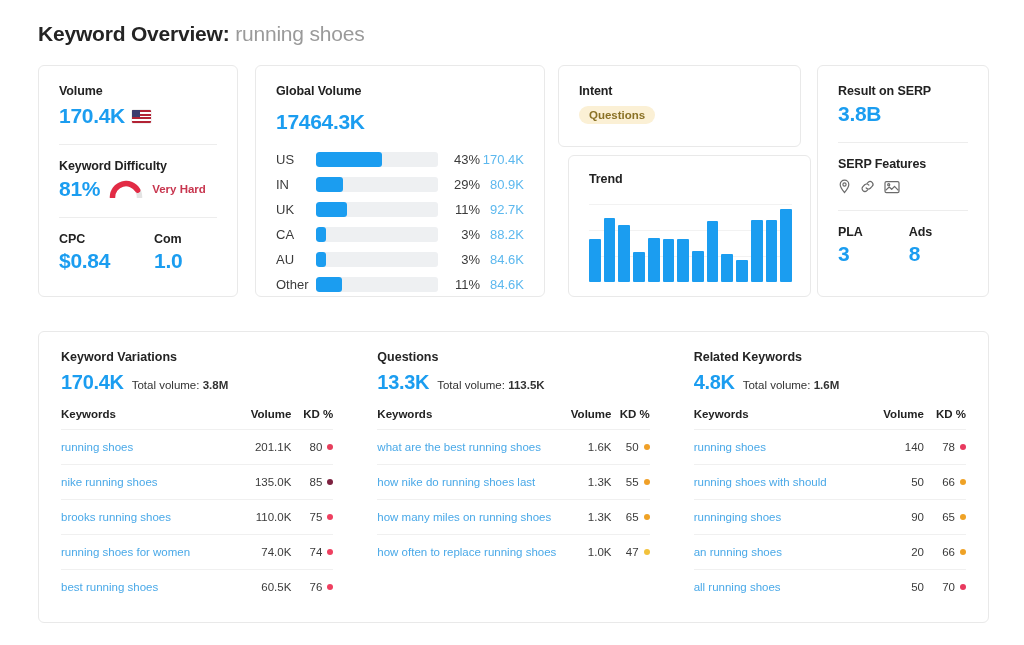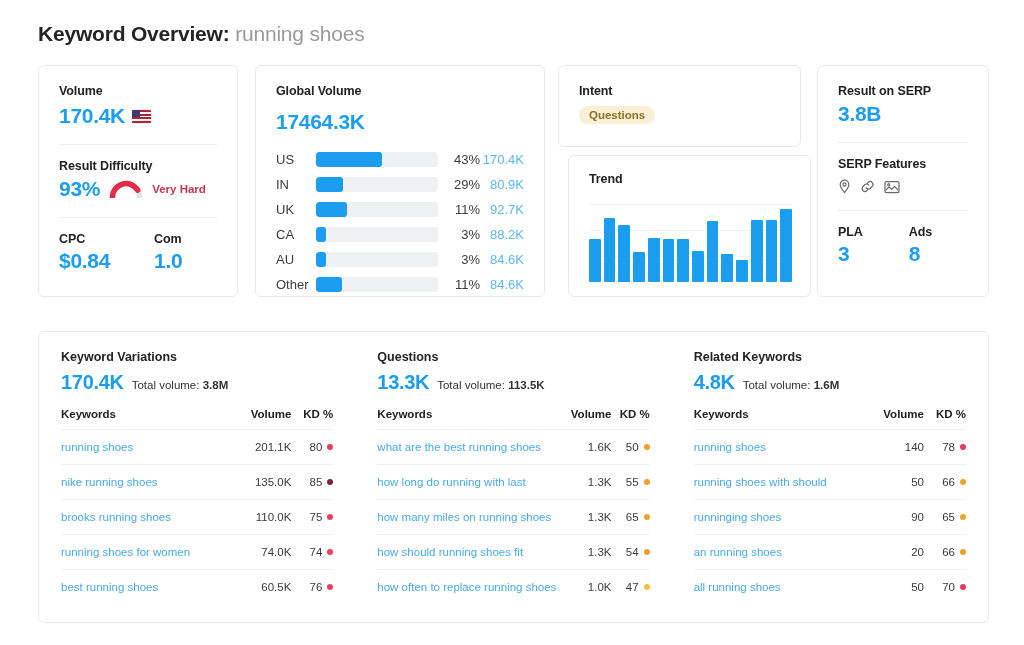--- a/index.html
+++ b/index.html
@@ -166,23 +166,23 @@
     <div class="row-volume">
       <span class="big-num">170.4K</span>
       <span class="flag">
         <span class="stripes"></span>
           <span class="canton"></span>
       </span>
     </div>
 
     <div class="sec">
       <div class="divider"></div>
-      <div class="card-label sec-head" style="margin-top:14px;">Result Difficulty</div>
+      <div class="card-label sec-head" style="margin-top:14px;">Keyword Difficulty</div>
       <div class="kd-row">
-        <span class="big-num">93%</span>
+        <span class="big-num">81%</span>
         <span class="gauge">
           <svg width="34" height="18" viewBox="0 0 34 18">
             <path d="M3.5 17 A13.5 13.5 0 0 1 30.5 17" fill="none" stroke="#e3e3e3" stroke-width="5.5" stroke-linecap="round"></path>
             <path d="M3.5 17 A13.5 13.5 0 0 1 28.6 10.2" fill="none" stroke="#e22b45" stroke-width="5.5" stroke-linecap="round"></path>
           </svg>
         </span>
         <span class="kd-verdict">Very Hard</span>
       </div>
     </div>
 
@@ -388,33 +388,28 @@
                 <th class="num col-kd">KD %</th>
               </tr>
             </thead>
             <tbody>
               <tr>
                 <td class="kw"><a href="#">what are the best running shoes</a></td>
                 <td class="num col-vol">1.6K</td>
                 <td class="kd col-kd"><span>50</span><span class="dot" style="background: rgb(240, 160, 40);"></span></td>
               </tr>
               <tr>
-                <td class="kw"><a href="#">how long do running with last</a></td>
+                <td class="kw"><a href="#">how nike do running shoes last</a></td>
                 <td class="num col-vol">1.3K</td>
                 <td class="kd col-kd"><span>55</span><span class="dot" style="background: rgb(240, 160, 40);"></span></td>
               </tr>
               <tr>
                 <td class="kw"><a href="#">how many miles on running shoes</a></td>
                 <td class="num col-vol">1.3K</td>
                 <td class="kd col-kd"><span>65</span><span class="dot" style="background: rgb(239, 162, 38);"></span></td>
-              </tr>
-              <tr>
-                <td class="kw"><a href="#">how should running shoes fit</a></td>
-                <td class="num col-vol">1.3K</td>
-                <td class="kd col-kd"><span>54</span><span class="dot" style="background: rgb(240, 160, 40);"></span></td>
               </tr>
               <tr>
                 <td class="kw"><a href="#">how often to replace running shoes</a></td>
                 <td class="num col-vol">1.0K</td>
                 <td class="kd col-kd"><span>47</span><span class="dot" style="background: rgb(242, 194, 60);"></span></td>
               </tr>
             </tbody>
           </table>
         </div>
         <div class="tcol">

